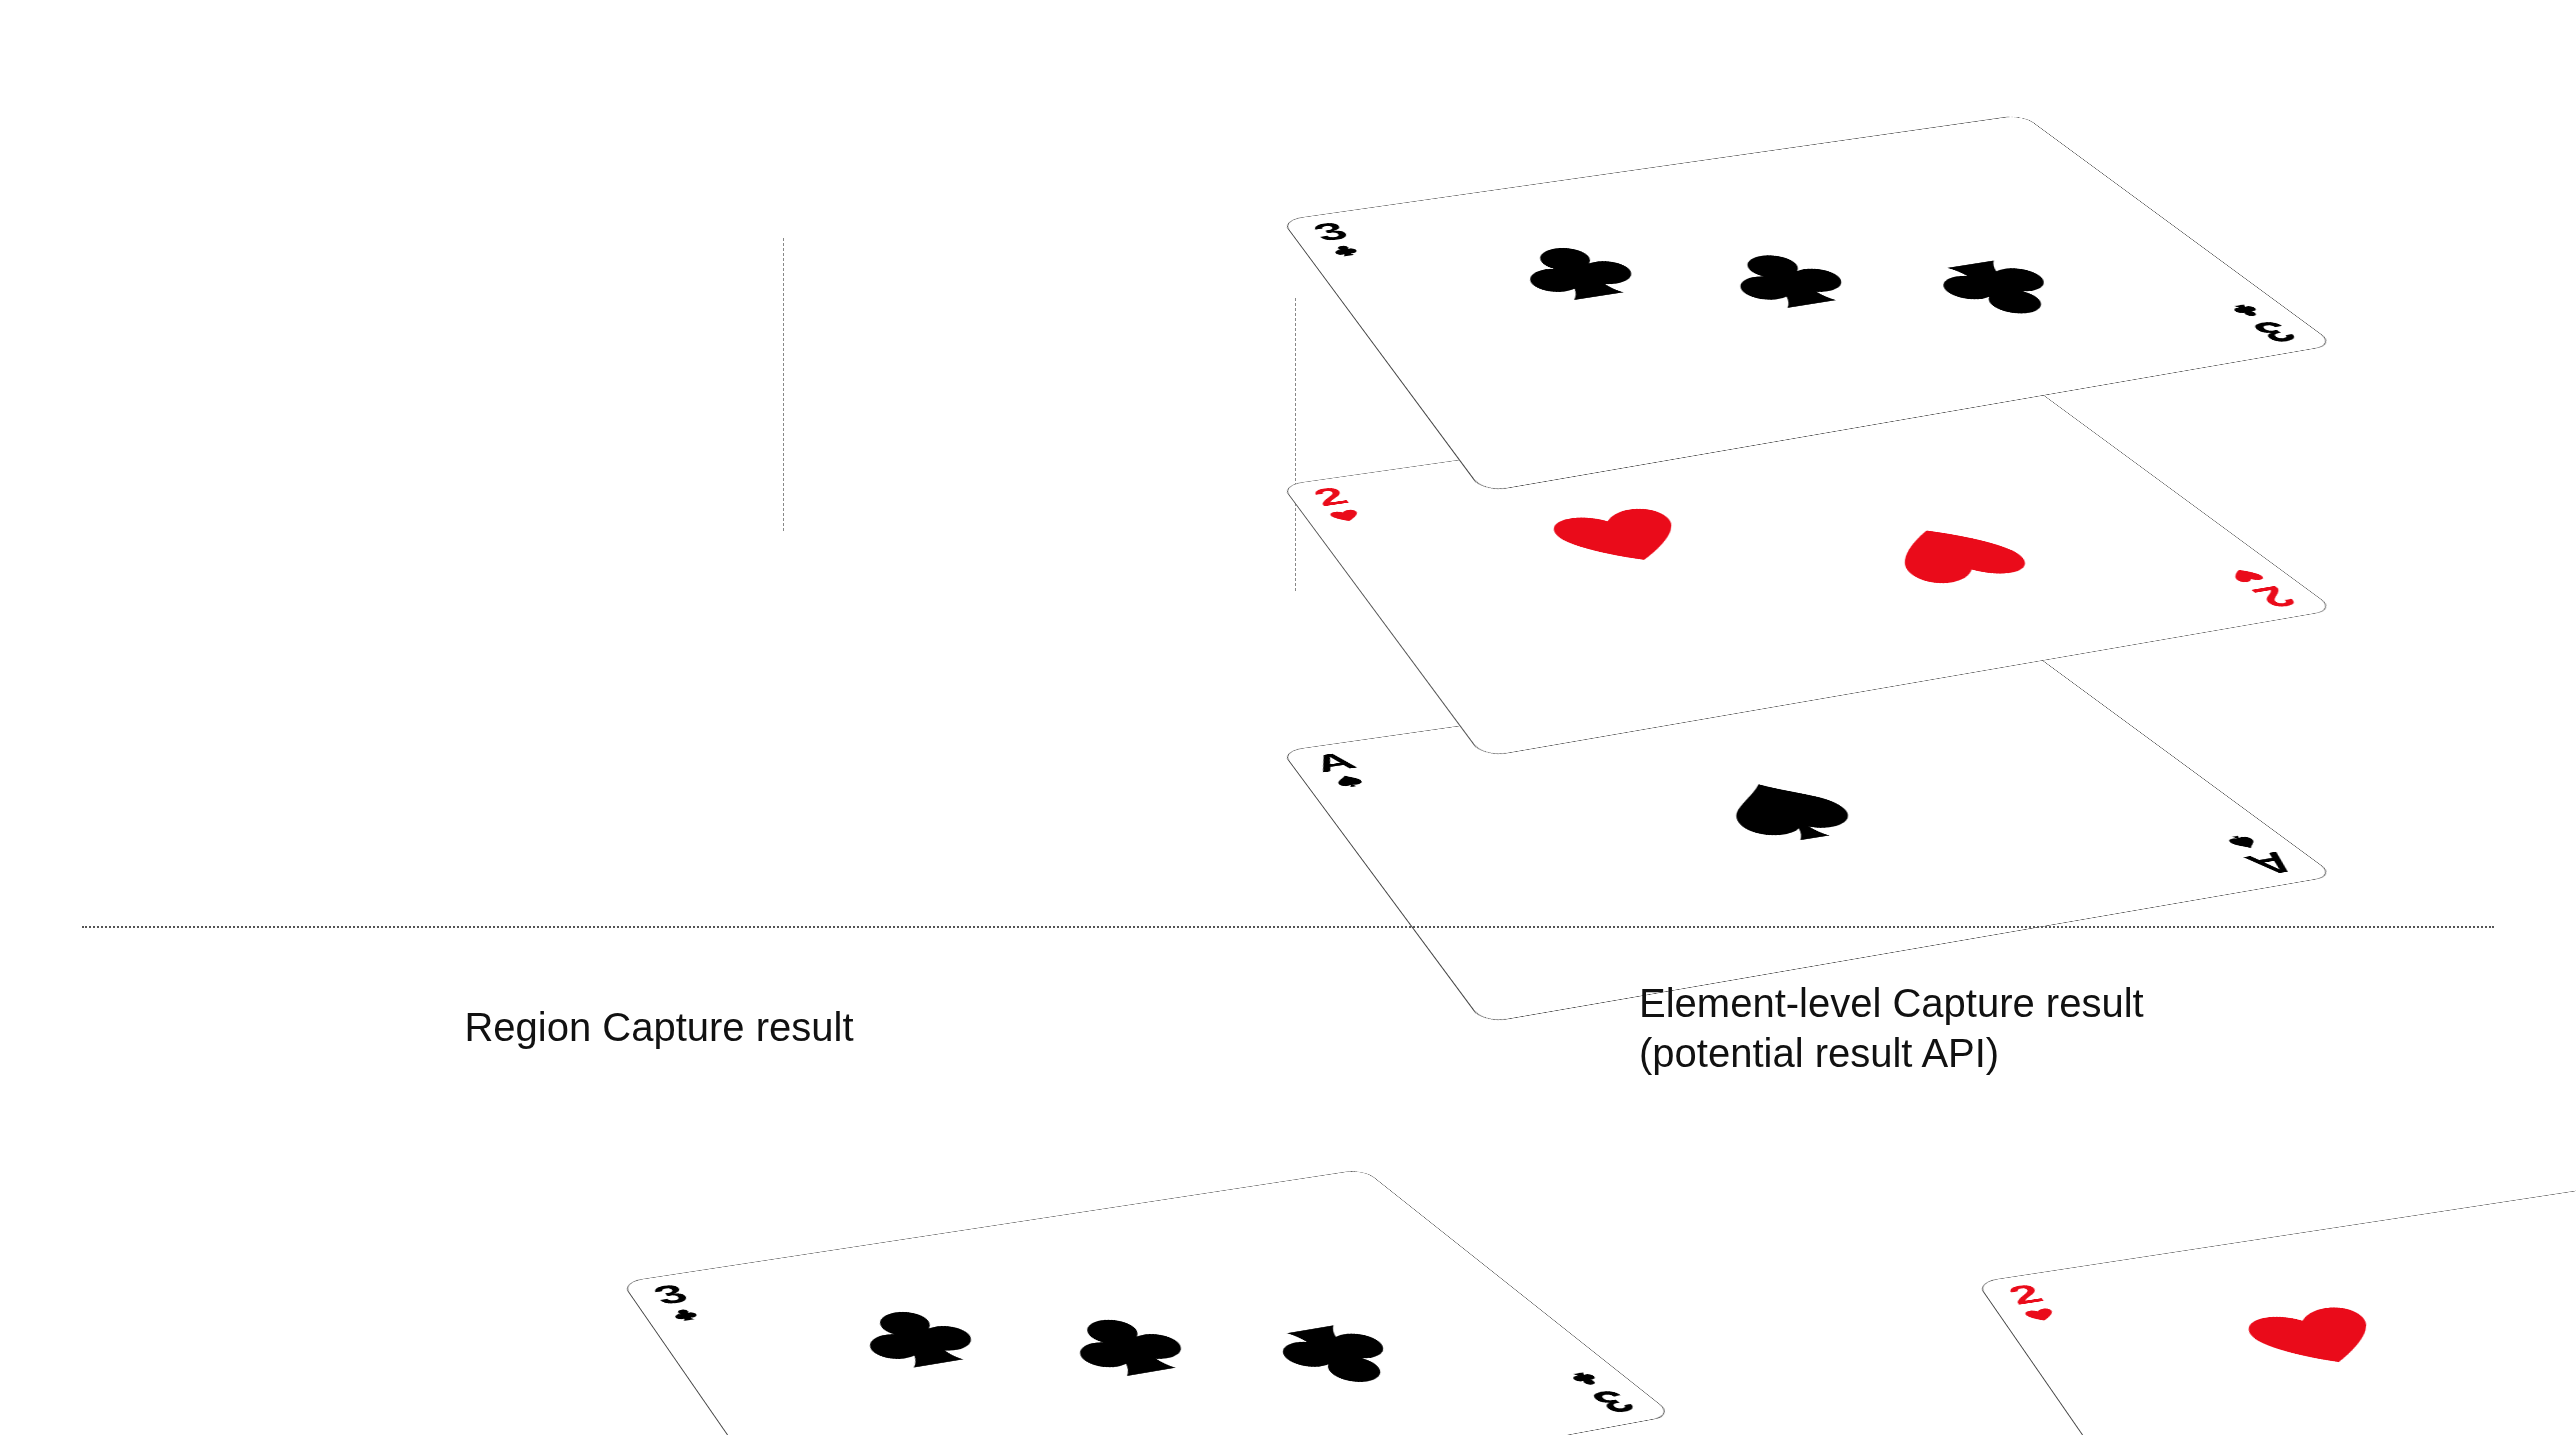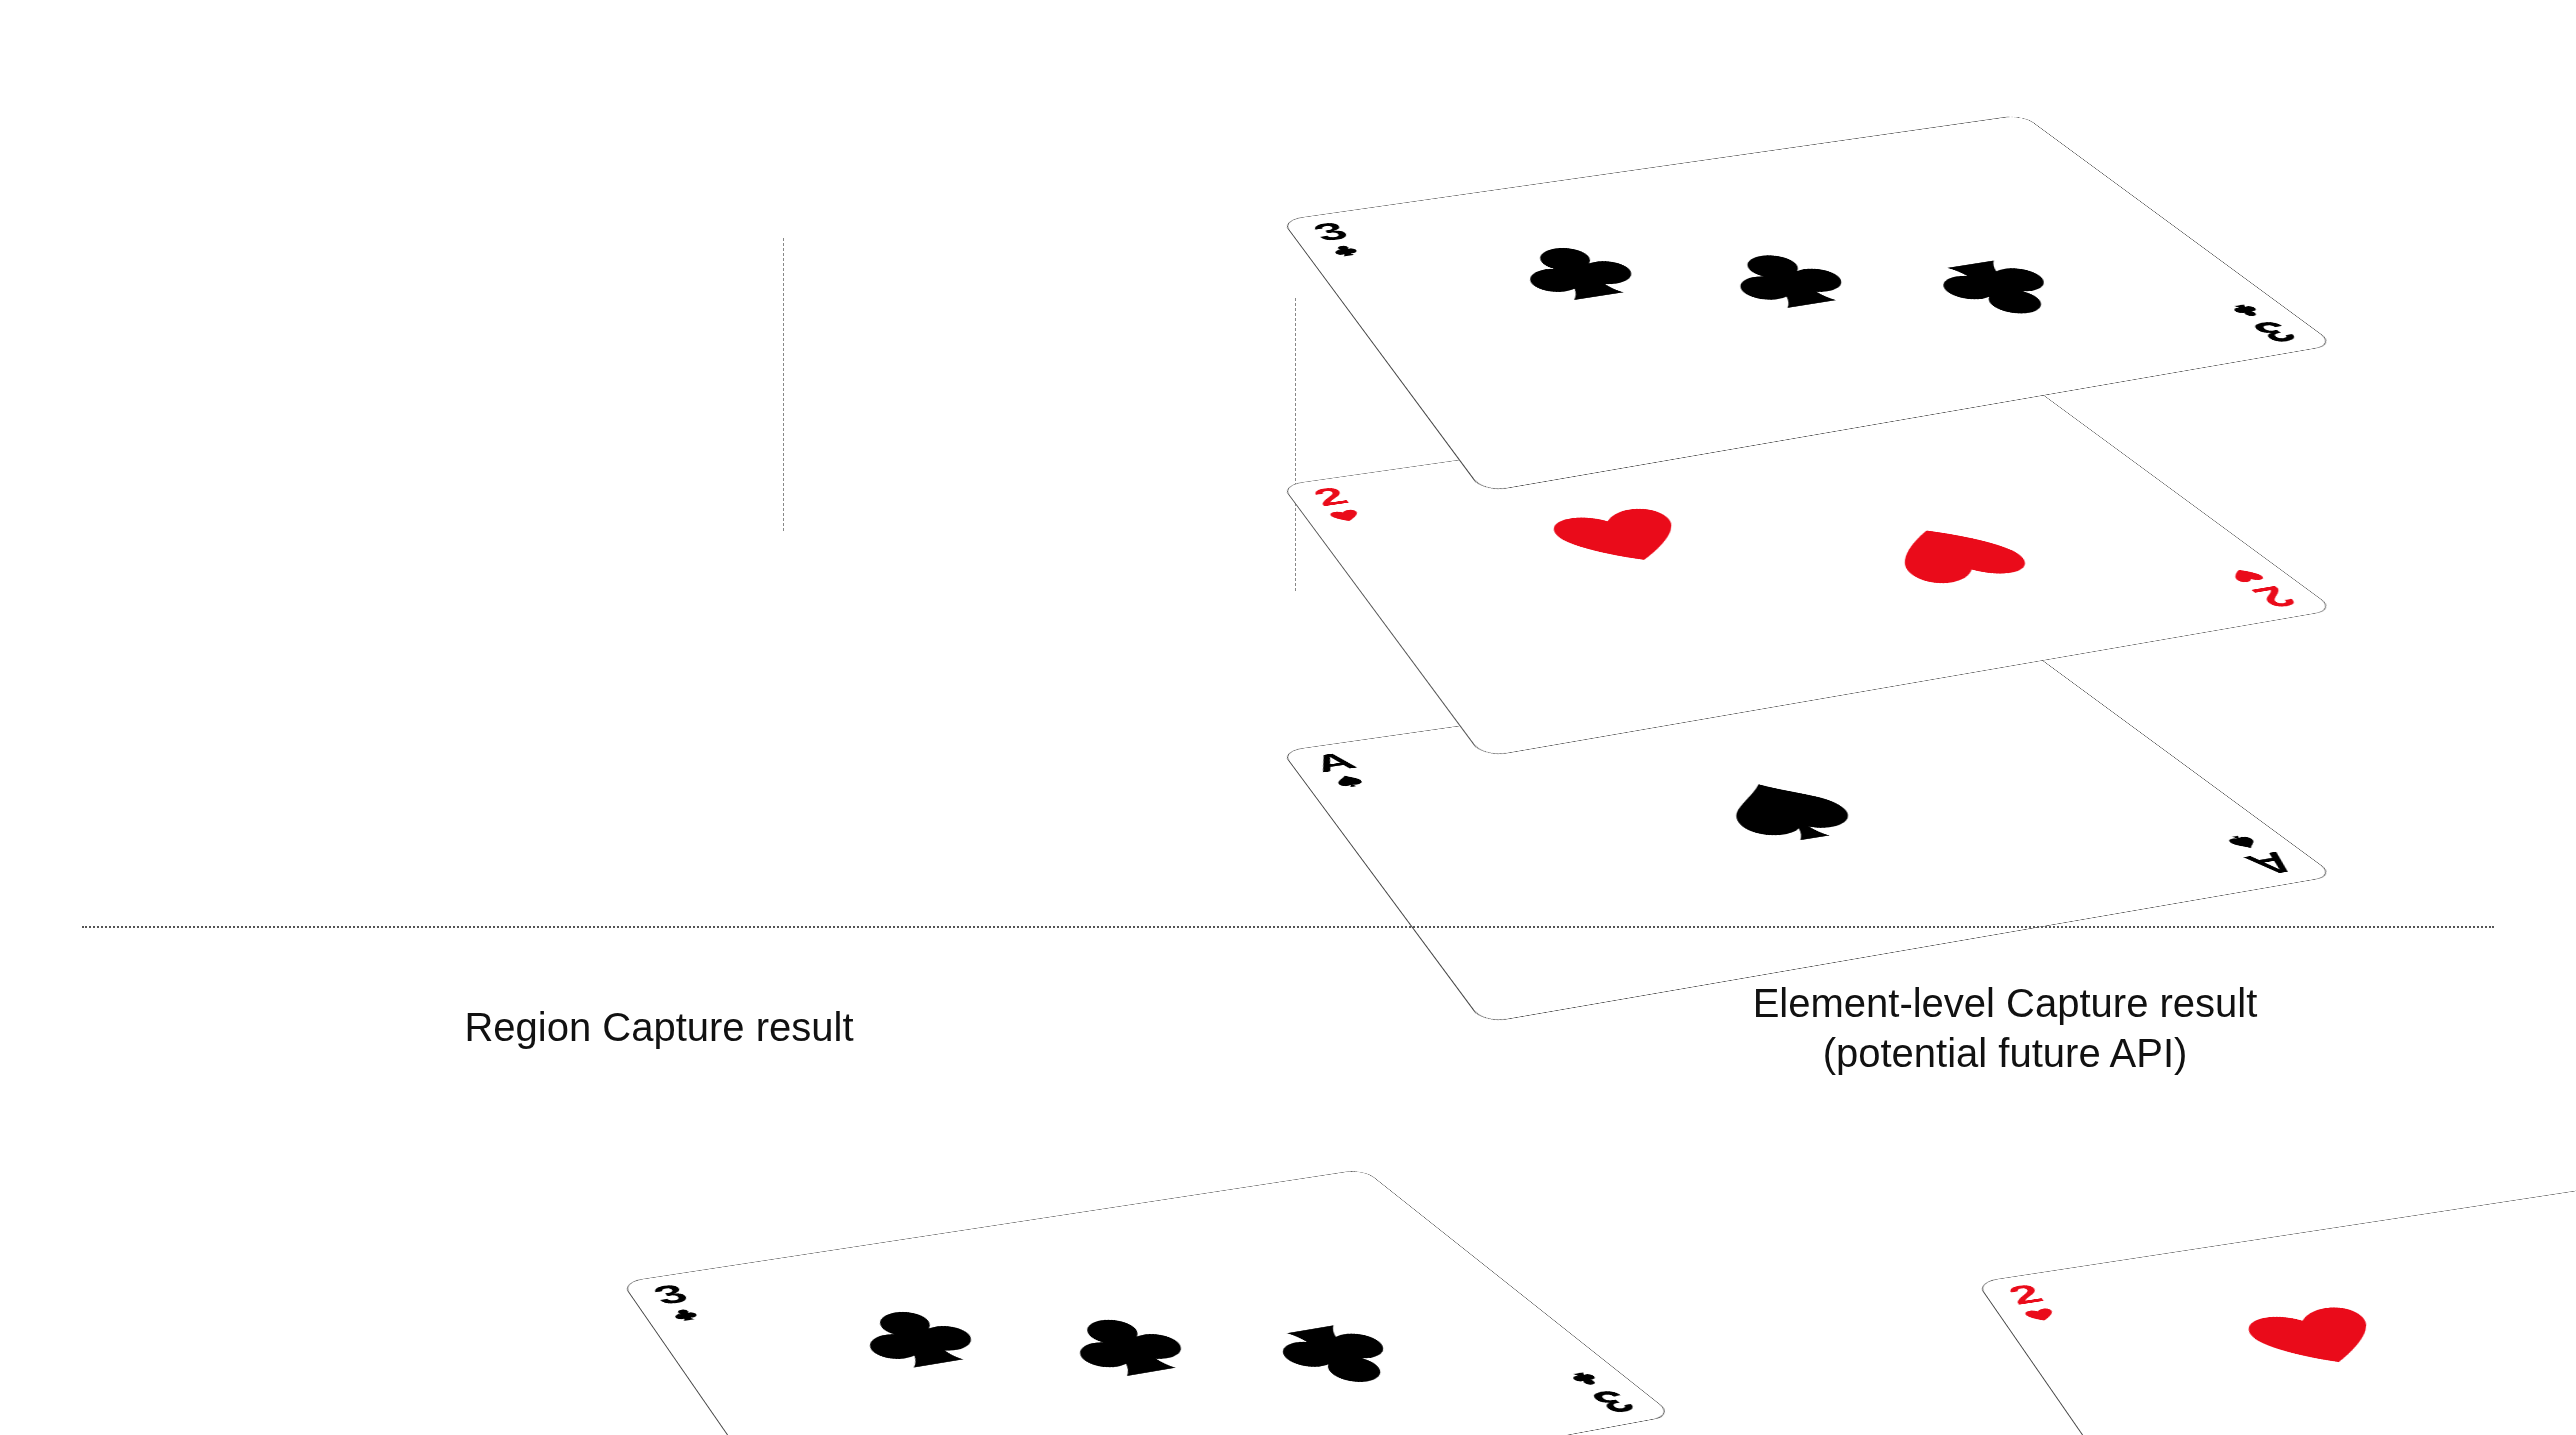--- a/index.html
+++ b/index.html
@@ -165,23 +165,23 @@
       <svg style="position:absolute; left:72%; top:64%; transform:translate(-50%,-50%) rotate(180deg);" width="146" height="146" viewBox="0 0 24 24">
           <path fill="#000" d="M12 3a4 4 0 0 0-3 6.6A4 4 0 1 0 9.4 17c-.3 1.3-.8 2.5-1.6 3.5h8.4c-.8-1-1.3-2.2-1.6-3.5A4 4 0 1 0 15 9.6 4 4 0 0 0 12 3z"></path>
         </svg>
     </div>
   </div>
 
   <div class="divider" style="top:926px;"></div>
 
   <div class="caption" style="left:375px; top:1002px; width:568px; ">Region Capture result</div>
 
-  <div class="caption" style="left:1639px; top:978px; width:732px; text-align:center;">
+  <div class="caption" style="left:1639px; top:978px; width:732px; text-align:left;">
     <span>Element-level Capture result</span><br>
-    <span>(potential future API)</span>
+    <span>(potential result API)</span>
   </div>
 
   <div class="card-wrap" style="left:622px; top:1282px; transform: perspective(2929px) rotateX(62deg) rotateZ(-18deg) translate(-50%,-50%);">
     <div class="card">
       <div class="corner tl" style="color:#000">
         <span class="rank">3</span>
         <svg class="mini" width="31" height="31" viewBox="0 0 24 24">
             <path fill="#000" d="M12 3a4 4 0 0 0-3 6.6A4 4 0 1 0 9.4 17c-.3 1.3-.8 2.5-1.6 3.5h8.4c-.8-1-1.3-2.2-1.6-3.5A4 4 0 1 0 15 9.6 4 4 0 0 0 12 3z"></path>
           </svg>
       </div>

